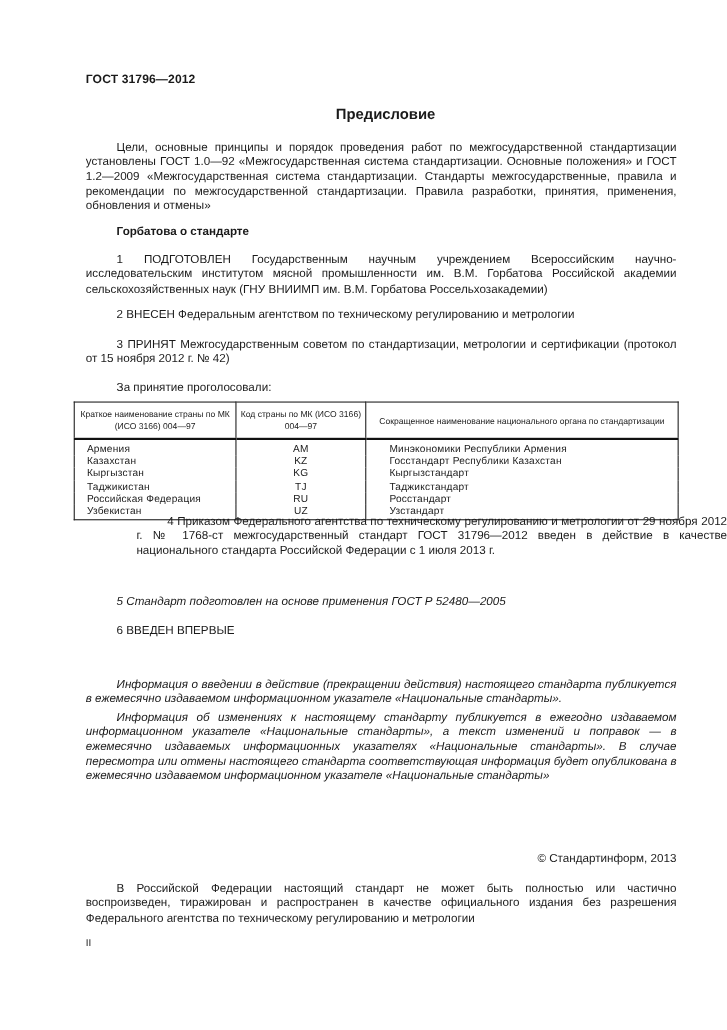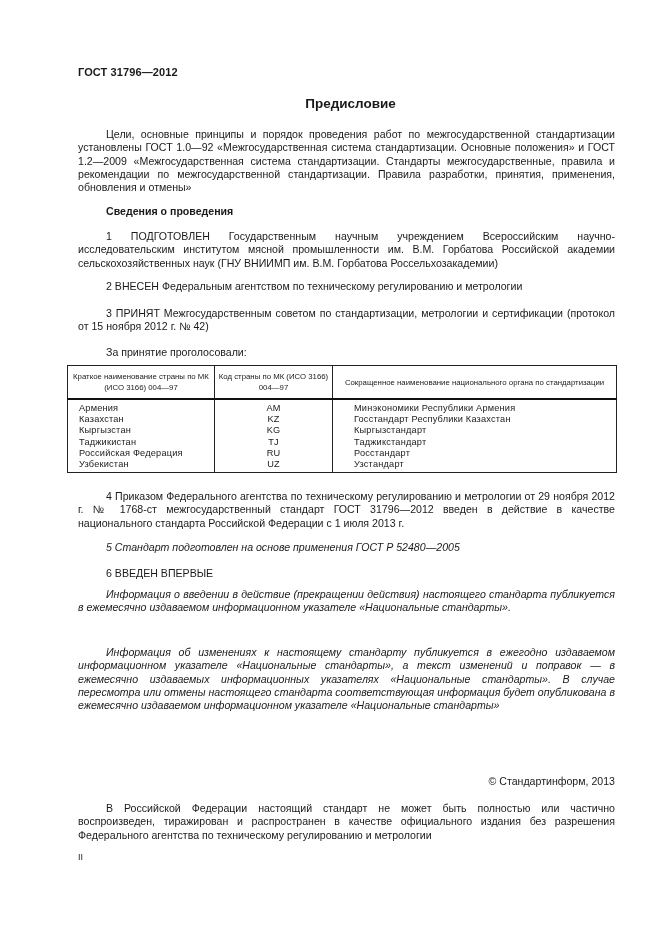--- a/index.html
+++ b/index.html
@@ -54,21 +54,21 @@
 <body>
 
 <div class="page">
 
   <div class="doc-code">ГОСТ 31796—2012</div>
 
   <div class="title">Предисловие</div>
 
   <p class="para indent" style="top:128px;">Цели, основные принципы и порядок проведения работ по межгосударственной стандартизации установлены ГОСТ 1.0—92 «Межгосударственная система стандартизации. Основные положения» и ГОСТ 1.2—2009 «Межгосударственная система стандартизации. Стандарты межгосударственные, правила и рекомендации по межгосударственной стандартизации. Правила разработки, принятия, применения, обновления и отмены»</p>
 
-  <p class="para bold indent" style="top:205px;">Сведения о проведения</p>
+  <p class="para bold indent" style="top:205px;">Горбатова о стандарте</p>
 
   <p class="para indent" style="top:230px;">1 ПОДГОТОВЛЕН Государственным научным учреждением Всероссийским научно-исследовательским институтом мясной промышленности им. В.М. Горбатова Российской академии сельскохозяйственных наук (ГНУ ВНИИМП им. В.М. Горбатова Россельхозакадемии)</p>
 
   <p class="para indent" style="top:280px;">2 ВНЕСЕН Федеральным агентством по техническому регулированию и метрологии</p>
 
   <p class="para indent" style="top:307px;">3 ПРИНЯТ Межгосударственным советом по стандартизации, метрологии и сертификации (протокол от 15 ноября 2012 г. № 42)</p>
 
   <p class="para indent" style="top:346px;">За принятие проголосовали:</p>
 
   <table class="votes">
@@ -111,27 +111,27 @@
         <td class="c3">Росстандарт</td>
       </tr>
       <tr class="last">
         <td class="c1">Узбекистан</td>
         <td class="c2">UZ</td>
         <td class="c3">Узстандарт</td>
       </tr>
     </tbody>
   </table>
 
-  <p class="para indent" style="top:490px;">4 Приказом Федерального агентства по техническому регулированию и метрологии от 29 ноября 2012 г. № 1768-ст межгосударственный стандарт ГОСТ 31796—2012 введен в действие в качестве национального стандарта Российской Федерации с 1 июля 2013 г.</p>
+  <p class="para indent" style="top:468px;margin-left:46px;">4 Приказом Федерального агентства по техническому регулированию и метрологии от 29 ноября 2012 г. № 1768-ст межгосударственный стандарт ГОСТ 31796—2012 введен в действие в качестве национального стандарта Российской Федерации с 1 июля 2013 г.</p>
 
   <p class="para indent" style="top:541px;font-style:italic;">5 Стандарт подготовлен на основе применения ГОСТ Р 52480—2005</p>
 
   <p class="para indent" style="top:567px;">6 ВВЕДЕН ВПЕРВЫЕ</p>
 
-  <p class="para italic indent" style="top:588px;font-style:italic;">Информация о введении в действие (прекращении действия) настоящего стандарта публикуется в ежемесячно издаваемом информационном указателе «Национальные стандарты».</p>
+  <p class="para italic indent" style="top:616px;font-style:italic;">Информация о введении в действие (прекращении действия) настоящего стандарта публикуется в ежемесячно издаваемом информационном указателе «Национальные стандарты».</p>
 
   <p class="para italic indent" style="top:646px;">Информация об изменениях к настоящему стандарту публикуется в ежегодно издаваемом информационном указателе «Национальные стандарты», а текст изменений и поправок — в ежемесячно издаваемых информационных указателях «Национальные стандарты». В случае пересмотра или отмены настоящего стандарта соответствующая информация будет опубликована в ежемесячно издаваемом информационном указателе «Национальные стандарты»</p>
 
   <p class="para right" style="top:775px;text-align:right;">© Стандартинформ, 2013</p>
 
   <p class="para indent" style="top:802px;">В Российской Федерации настоящий стандарт не может быть полностью или частично воспроизведен, тиражирован и распространен в качестве официального издания без разрешения Федерального агентства по техническому регулированию и метрологии</p>
 
   <div class="page-num">II</div>
 
 </div>

